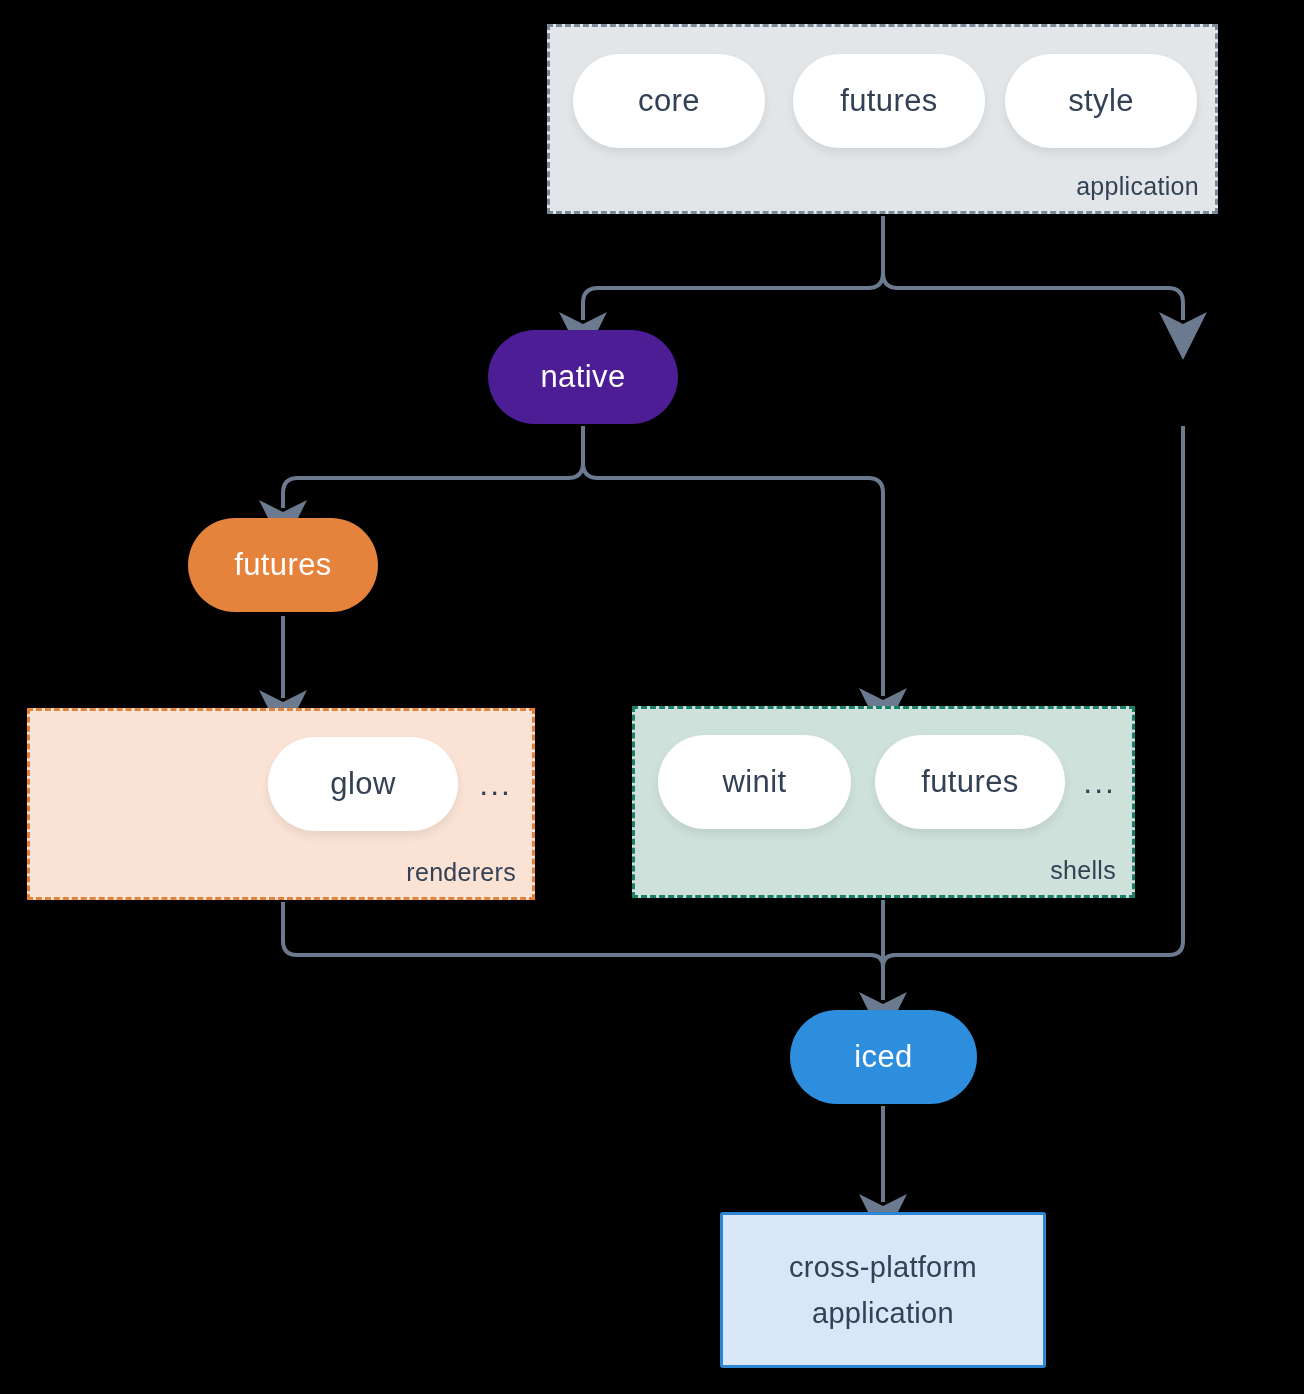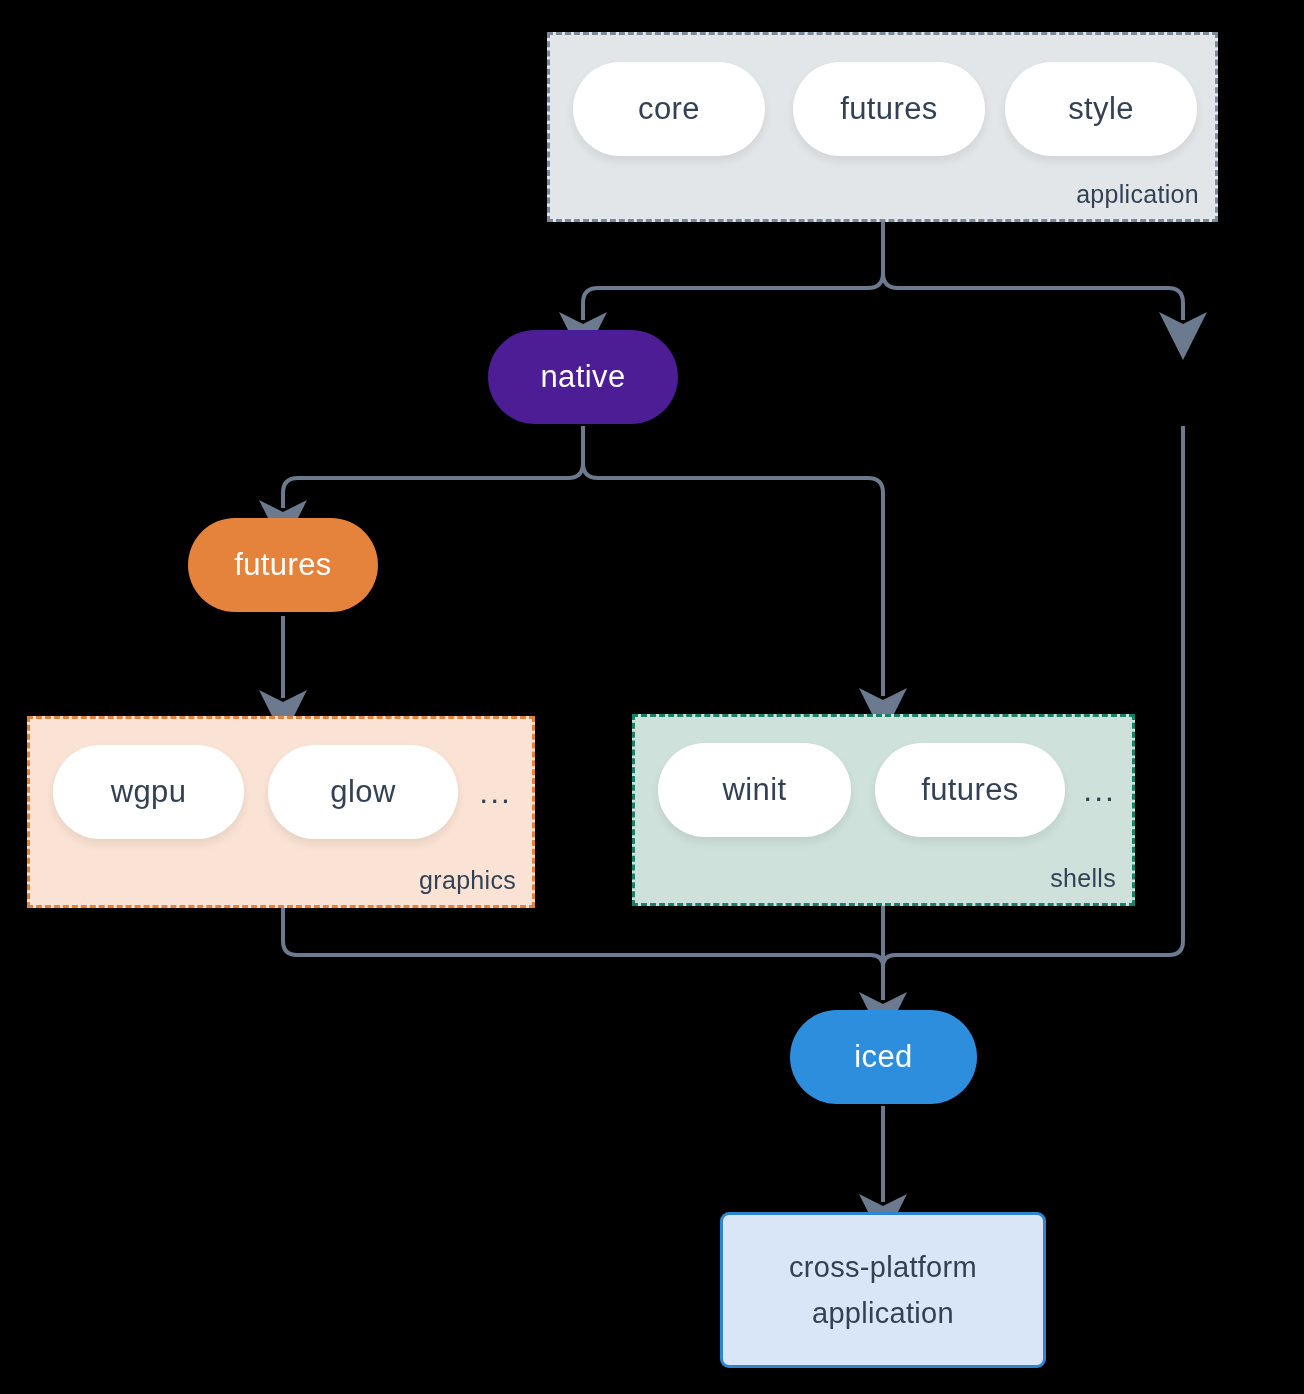--- a/index.html
+++ b/index.html
@@ -6,21 +6,21 @@
   .canvas {
     position: relative;
     width: 1304px;
     height: 1394px;
     background: #000;
     font-family: "Liberation Sans", sans-serif;
     overflow: hidden;
   }
   .connectors { position: absolute; left: 0; top: 0; width: 1304px; height: 1394px; }
 
-  .group { position: absolute; box-sizing: border-box; margin-top: 8px; }
+  .group { position: absolute; box-sizing: border-box; }
   .group-foundations {
     left: 547px; top: 24px; width: 671px; height: 190px;
     background: #e2e6e9; border: 3px dashed #7b8a9b;
   }
   .group-renderers {
     left: 27px; top: 708px; width: 508px; height: 192px;
     background: #fae3d4; border: 3px dashed #e5823a;
   }
   .group-shells {
     left: 632px; top: 706px; width: 503px; height: 192px;
@@ -47,21 +47,21 @@
   .pill-iced     { left: 790px;  top: 1010px; width: 187px; background: #2e8ede; }
 
   .ellipsis {
     position: absolute; top: 26px; height: 94px;
     display: flex; align-items: center;
     font-size: 32px; color: #334155; letter-spacing: 2px;
   }
 
   .app-box {
     position: absolute; left: 720px; top: 1212px; width: 326px; height: 156px;
-    background: #d8e6f8; border: 3px solid #2e86d3; border-radius: 9px;
+    background: #d8e6f8; border: 3px solid #2e86d3; border-radius: 3px;
     box-sizing: border-box;
     display: flex; align-items: center; justify-content: center; text-align: center;
     font-size: 29px; color: #334155; line-height: 1.6; letter-spacing: 0.3px;
     padding: 0 40px;
   }
 </style>
 </head>
 <body>
 
 <div class="canvas">
@@ -90,24 +90,23 @@
     <div class="pill pill-white" style="left:243px; top:27px; width:192px;">futures</div>
     <div class="pill pill-white" style="left:455px; top:27px; width:192px;">style</div>
     <div class="group-label">application</div>
   </div>
 
   <div class="pill pill-colored pill-native">native</div>
 
   <div class="pill pill-colored pill-graphics">futures</div>
 
   <div class="group group-renderers">
-    <div class="pill pill-white" style="left:23px; top:26px; width:191px;">wgpu</div>
     <div class="pill pill-white" style="left:238px; top:26px; width:190px;">glow</div>
     <div class="ellipsis" style="right:20px;">...</div>
-    <div class="group-label">graphics</div>
+    <div class="group-label">renderers</div>
   </div>
 
   <div class="group group-shells">
     <div class="pill pill-white" style="left:23px; top:26px; width:193px;">winit</div>
     <div class="pill pill-white" style="left:240px; top:26px; width:190px;">futures</div>
     <div class="ellipsis" style="right:16px;">...</div>
     <div class="group-label">shells</div>
   </div>
 
   <div class="pill pill-colored pill-iced">iced</div>

